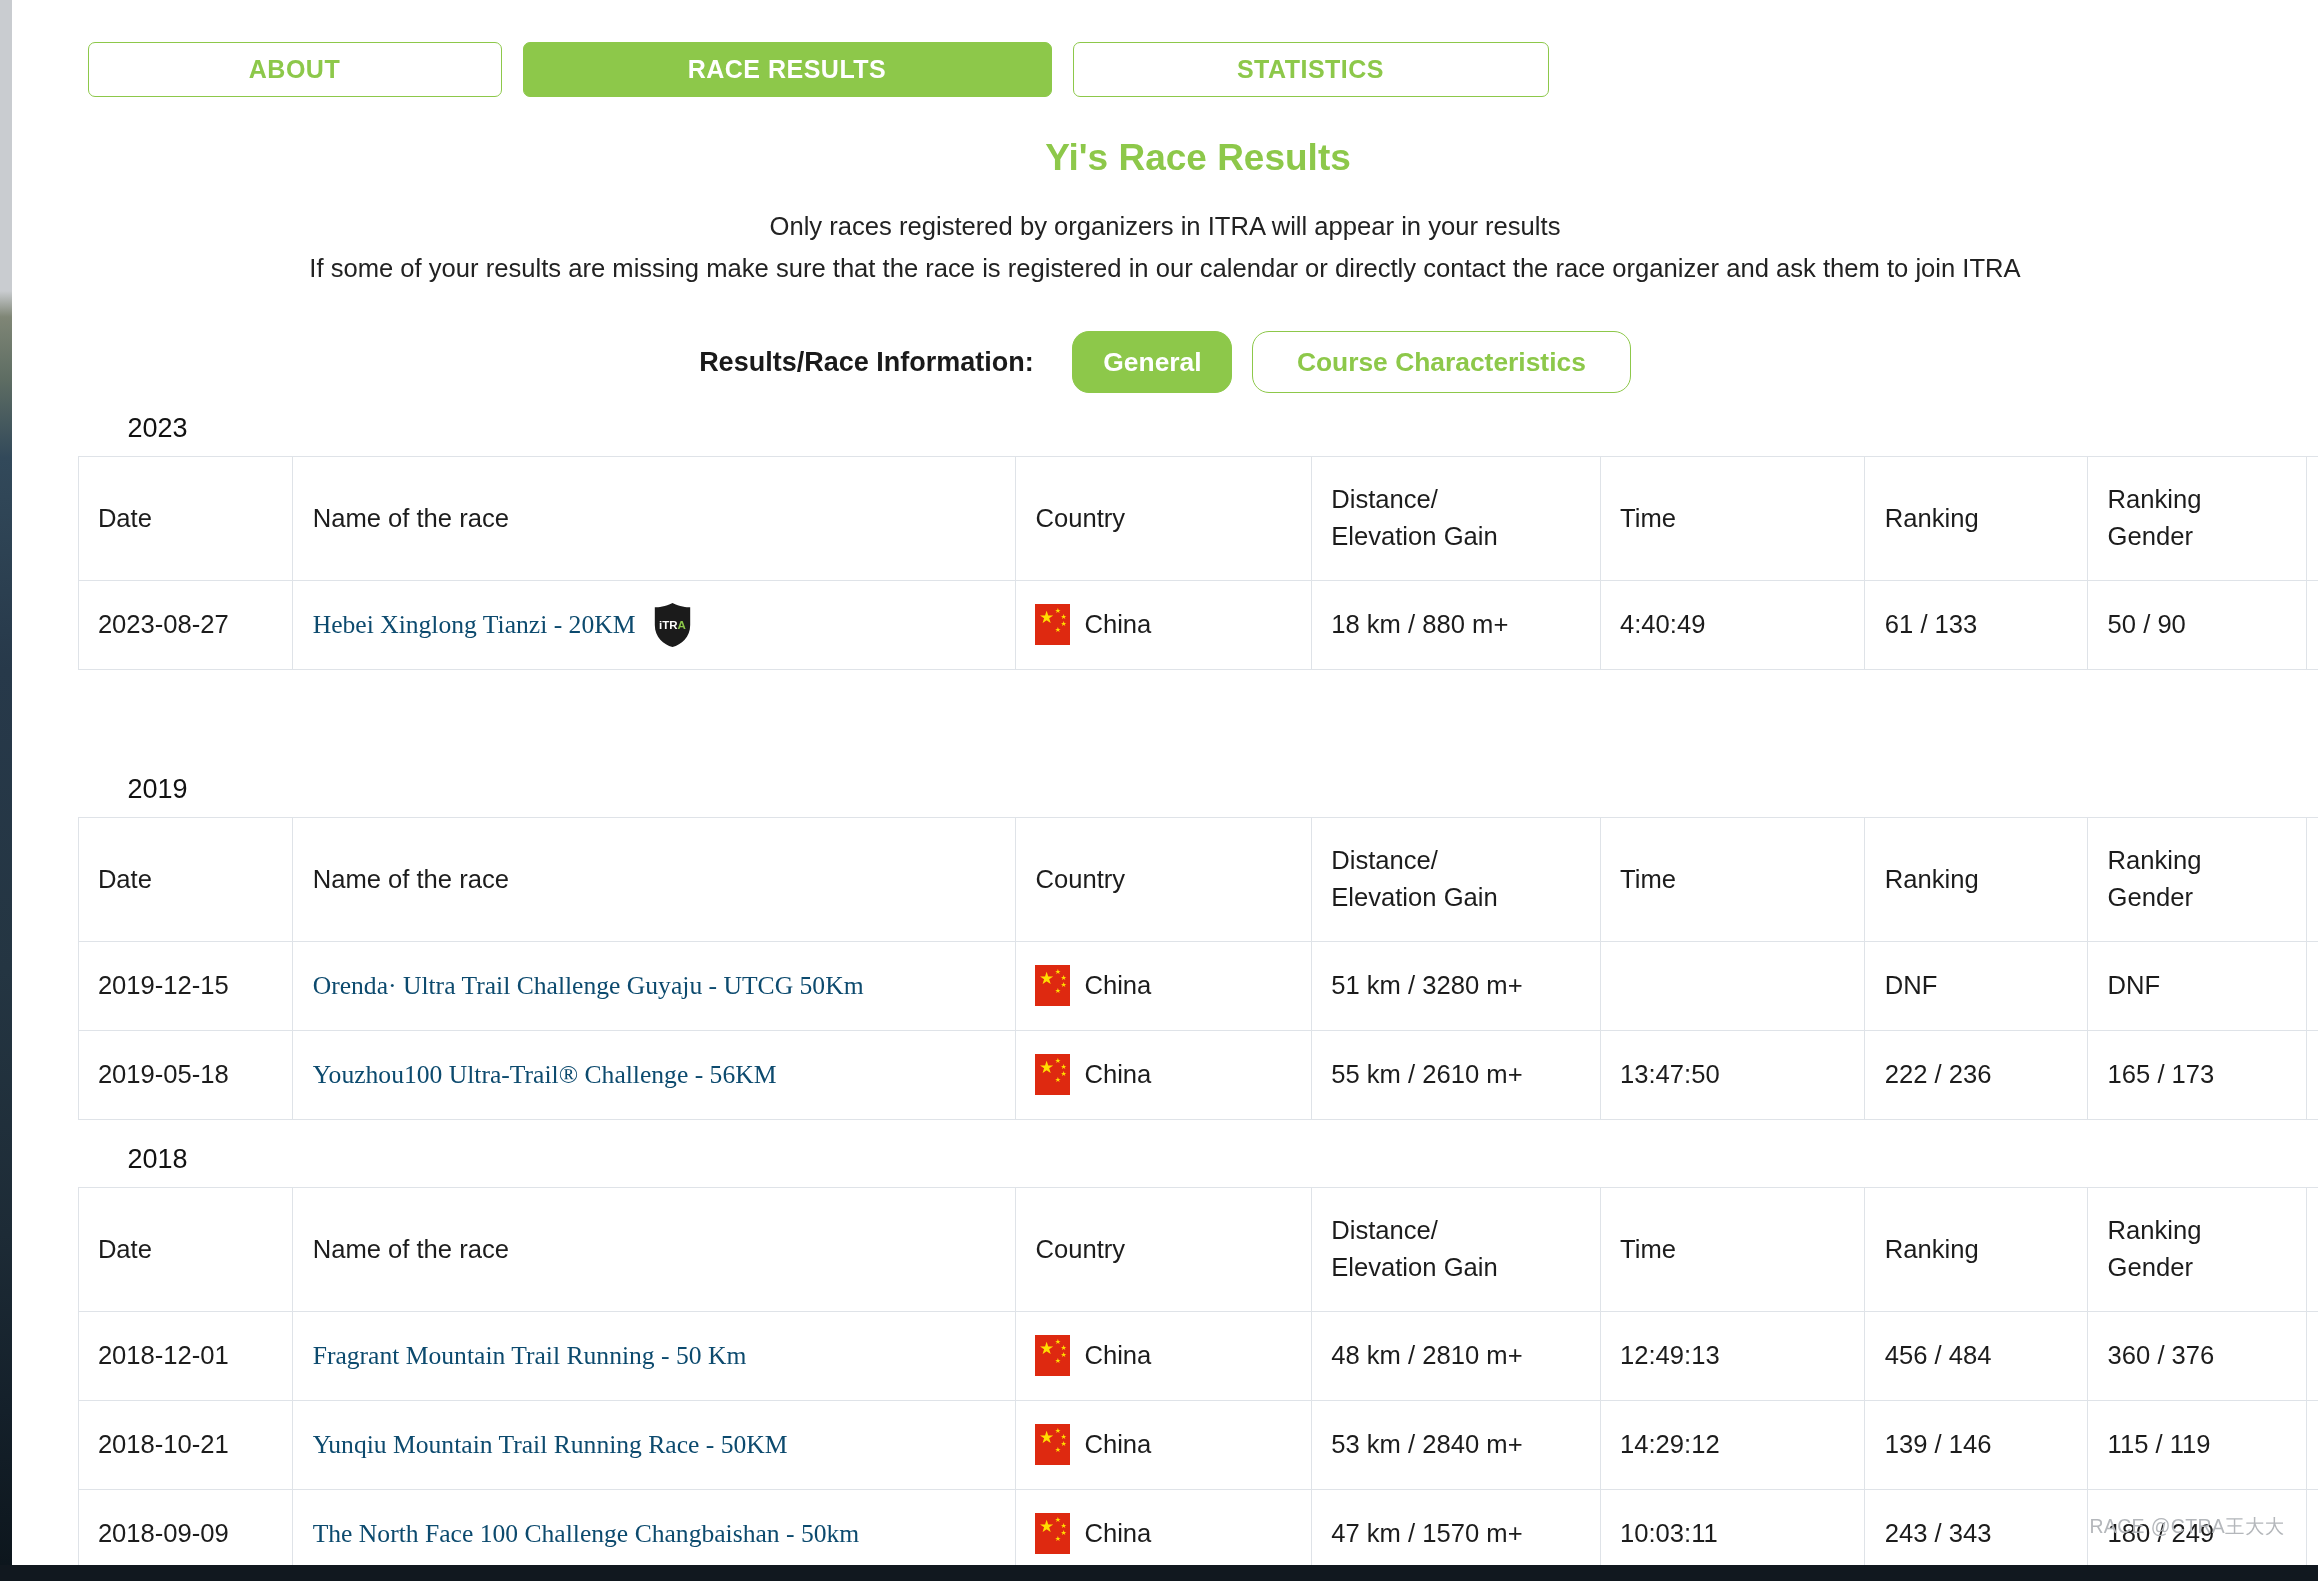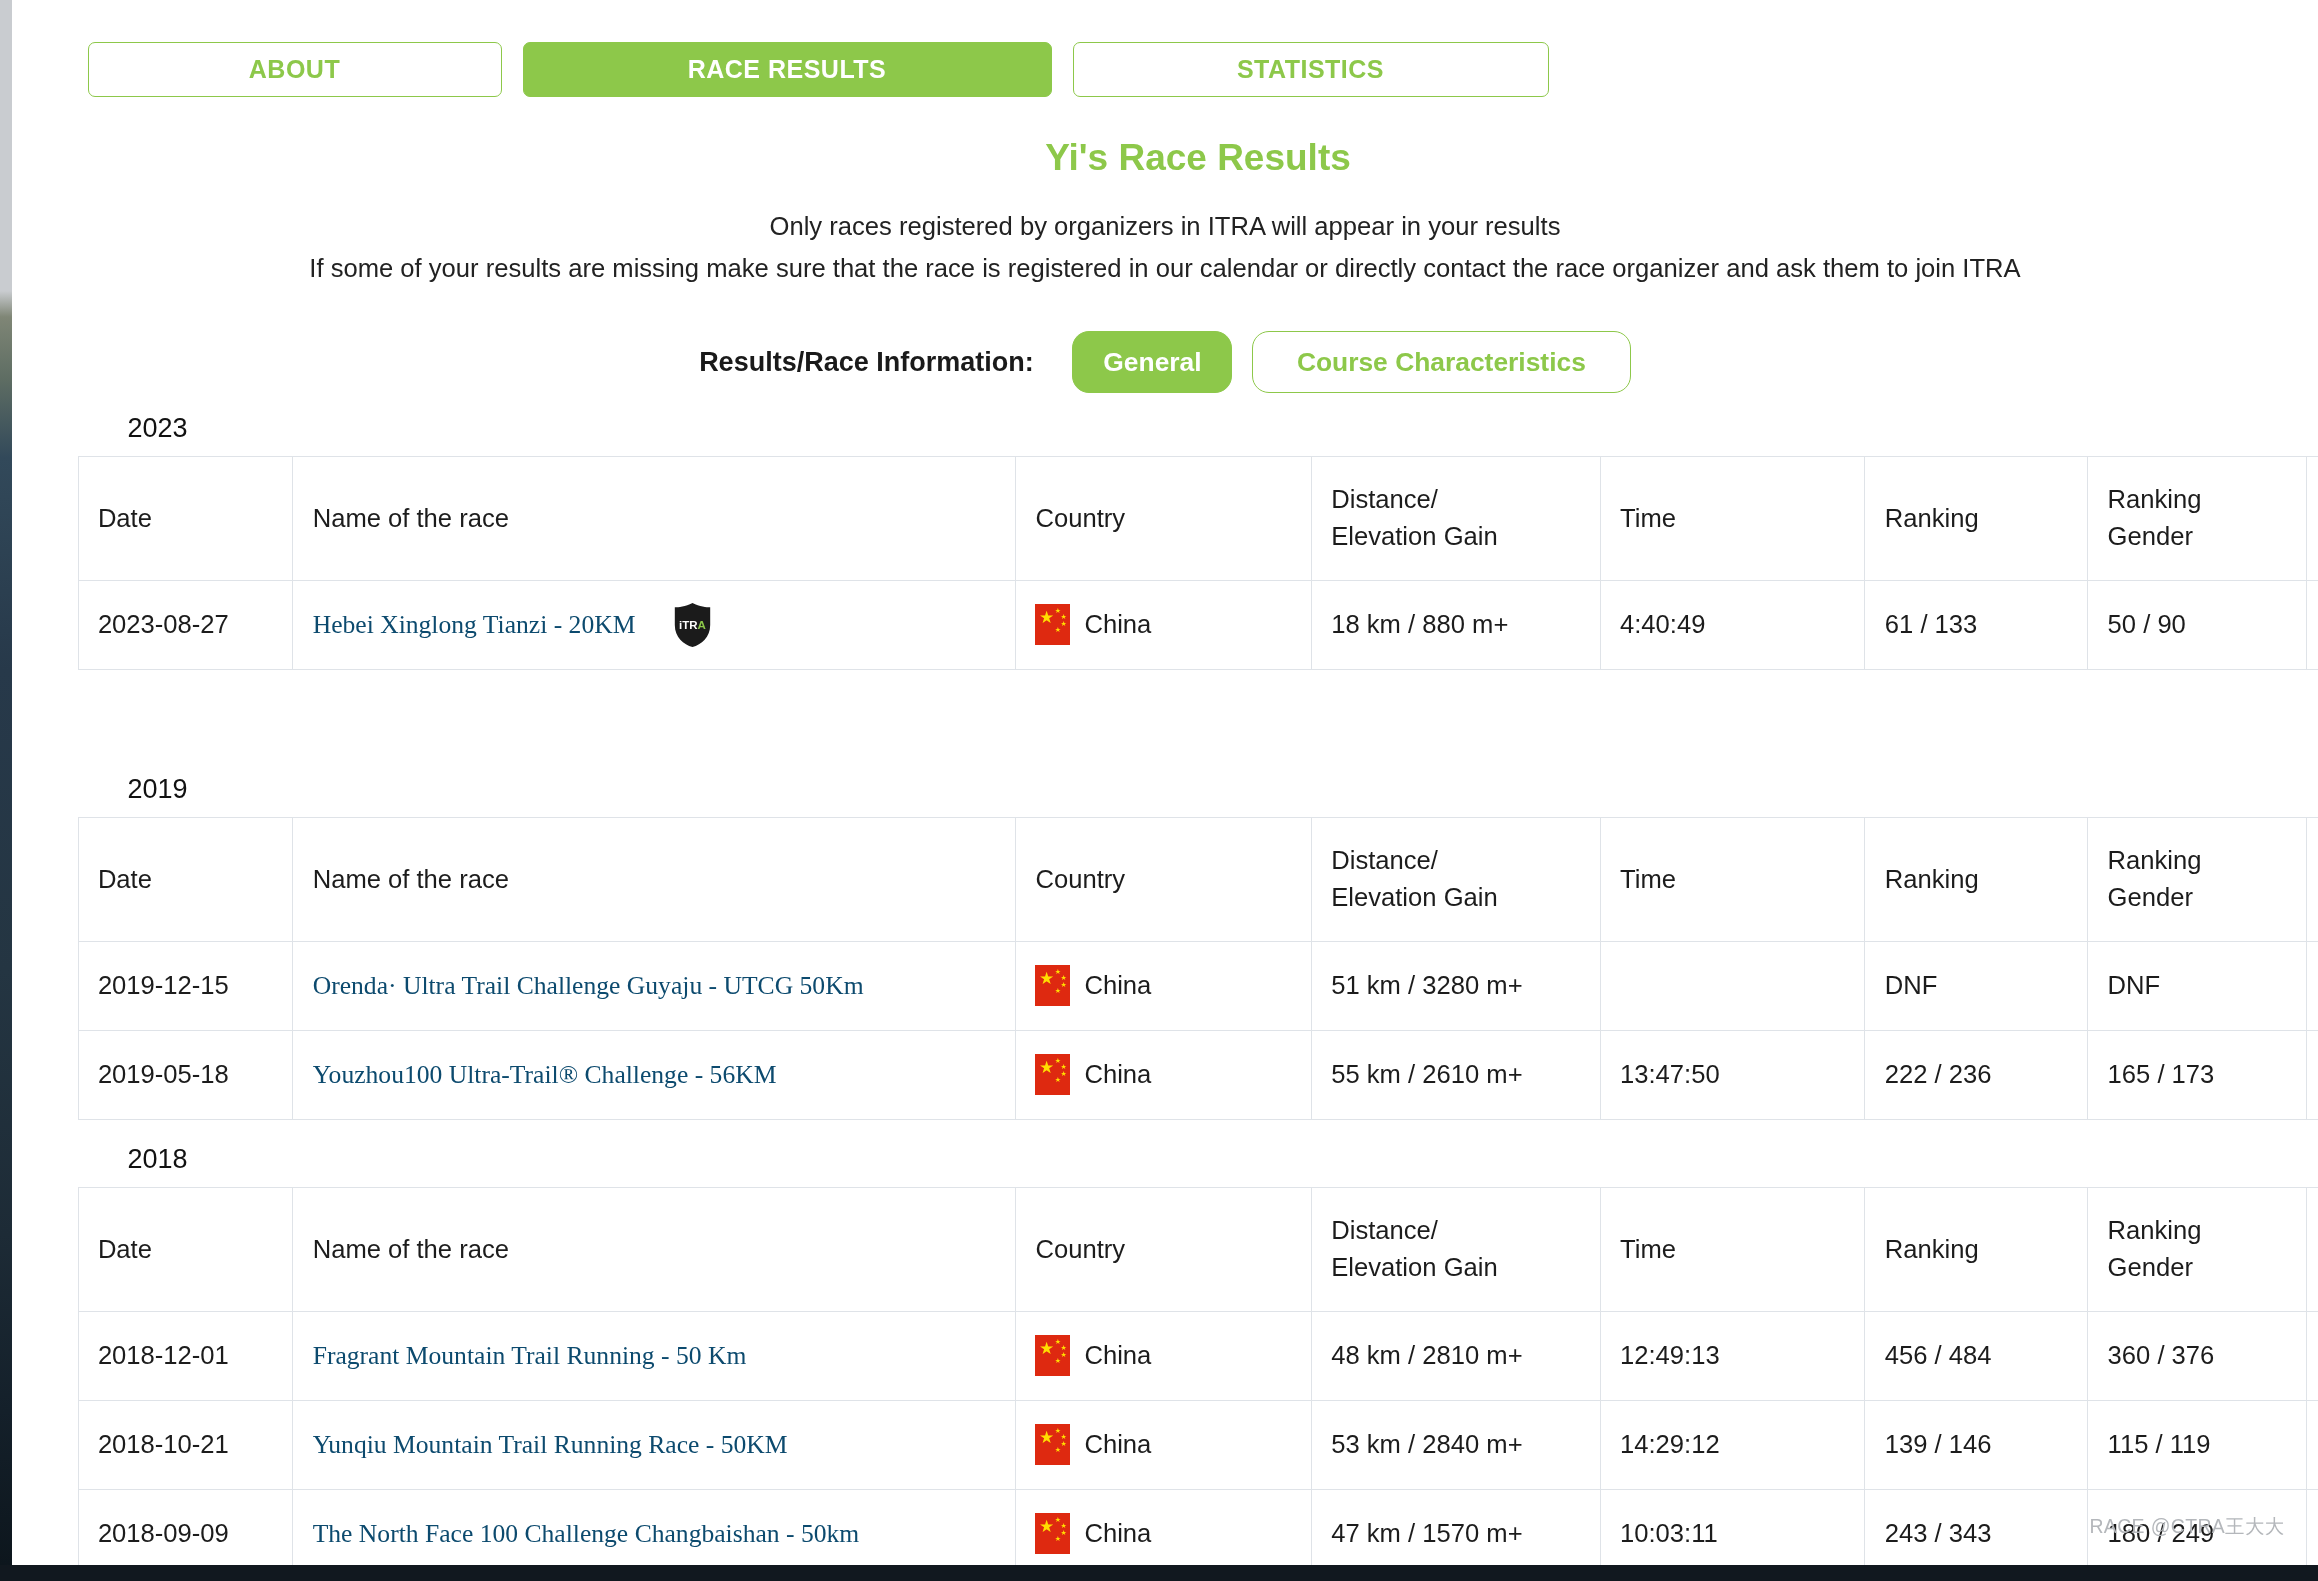--- a/index.html
+++ b/index.html
@@ -195,21 +195,20 @@
     font-size: 25.6px;
     white-space: nowrap;
     font-family: Liberation Serif, serif;
   }
 
   .itra-shield {
     width: 39px;
     height: 46px;
     flex: 0 0 auto;
     position: relative;
-    margin-left: 20px;
   }
   .itra-shield svg { display: block; }
 
   
   .country-cell {
     display: flex;
     align-items: center;
     gap: 14px;
   }
   .flag-cn {

